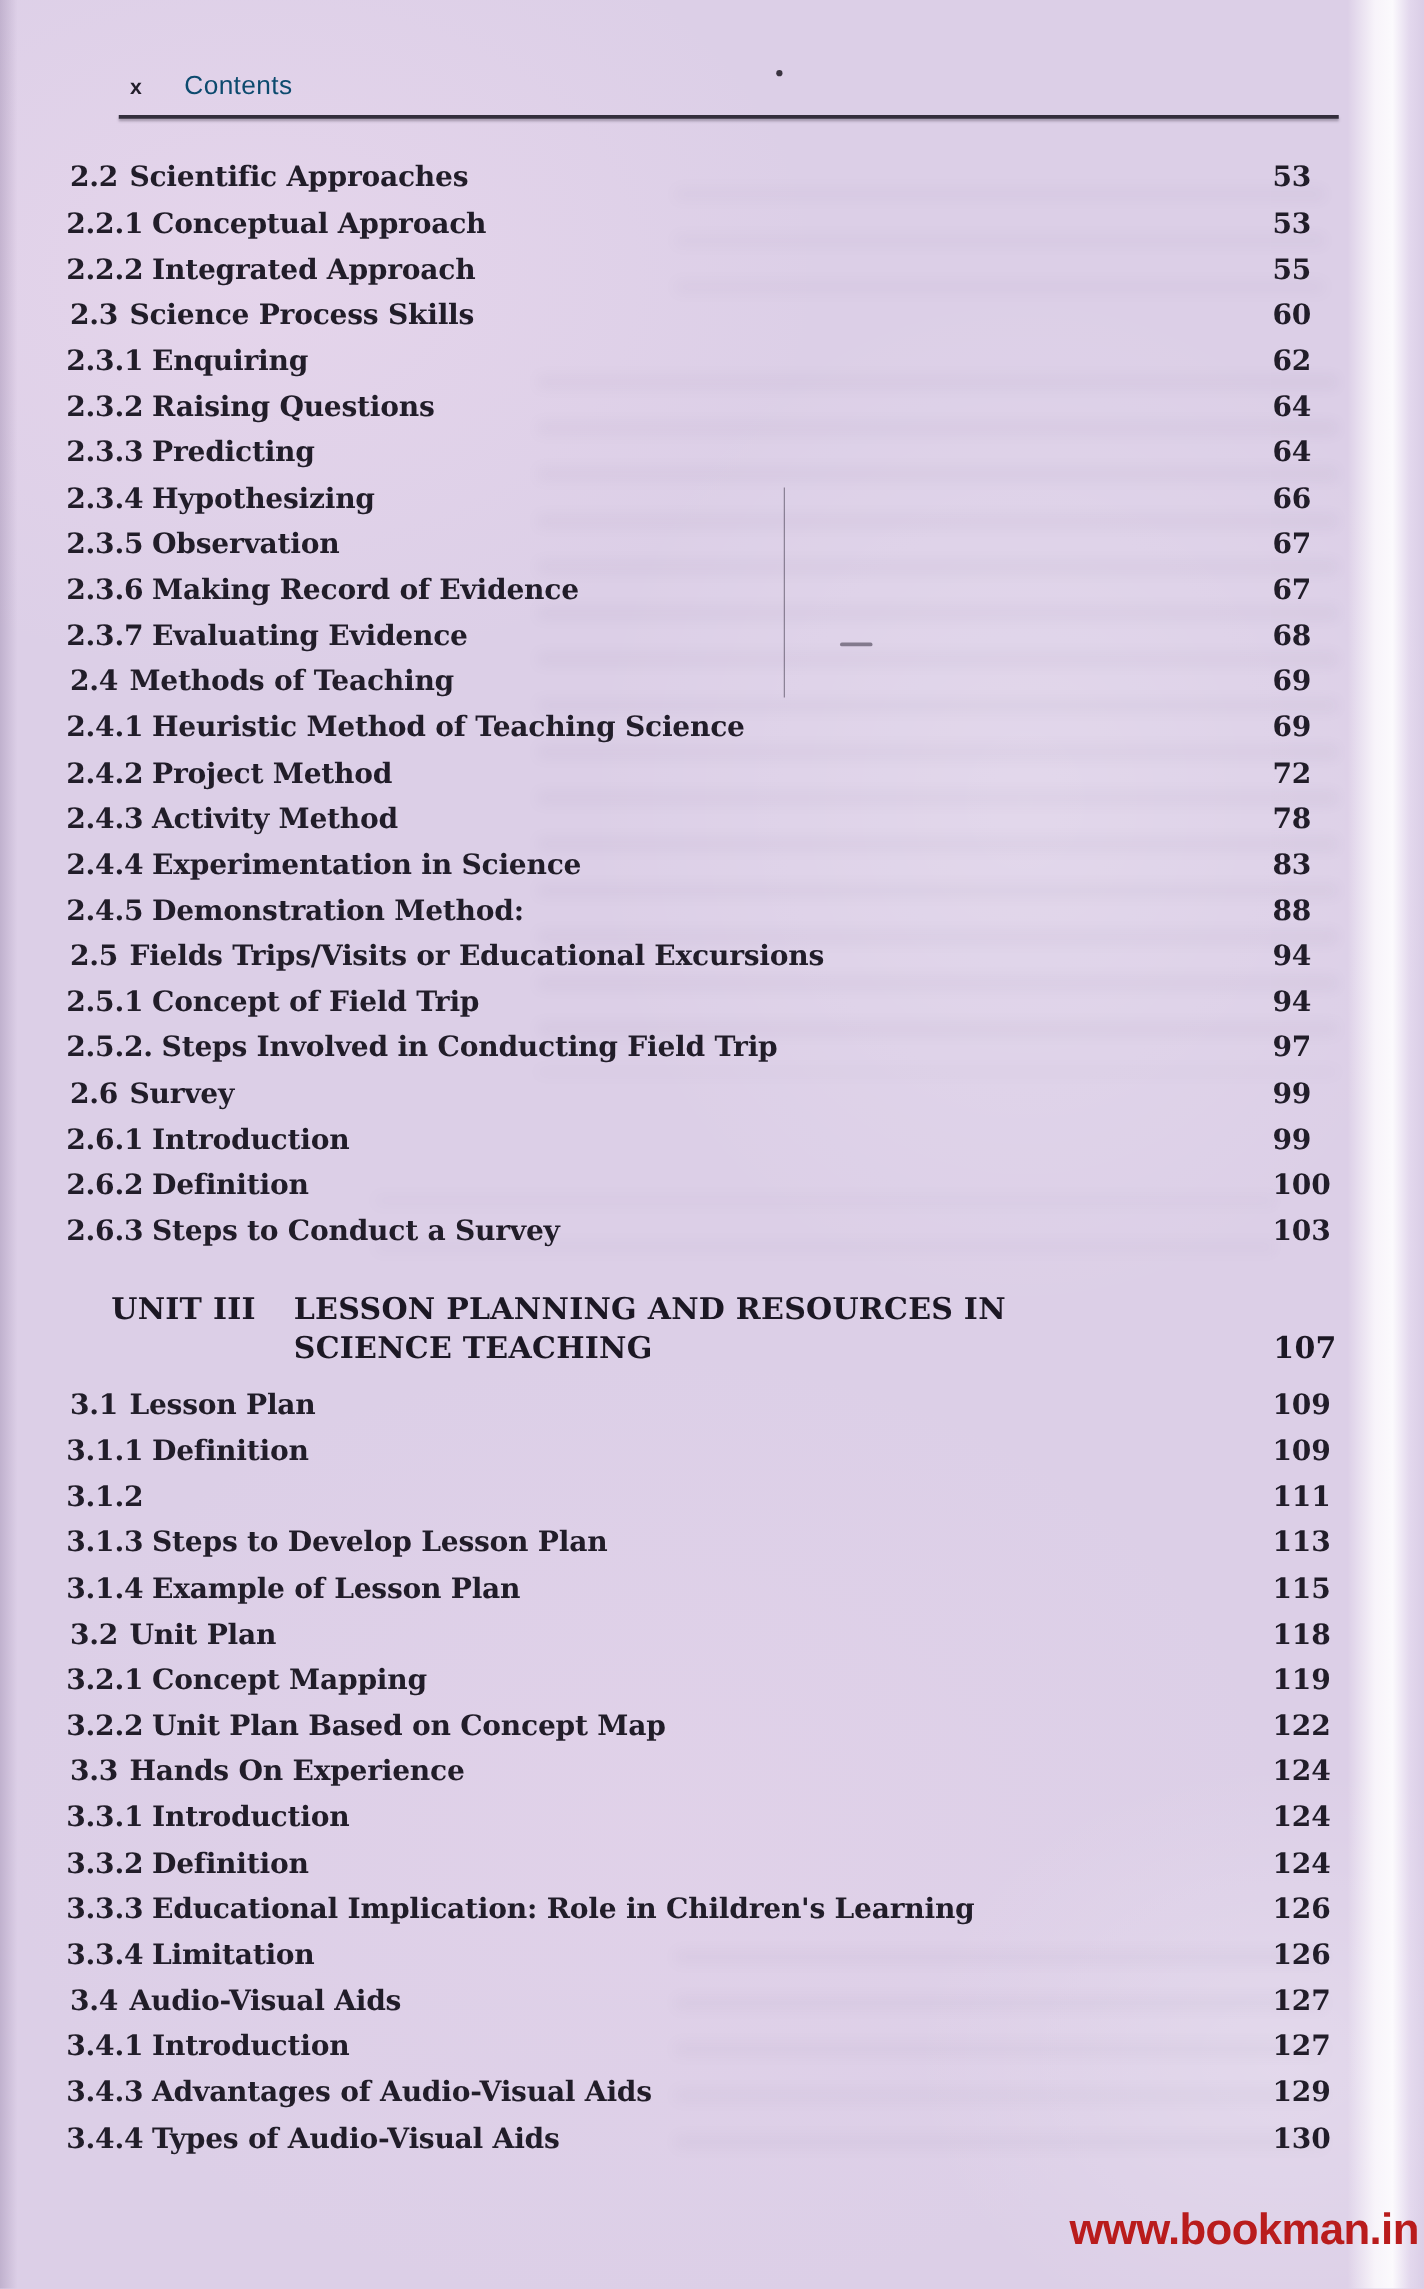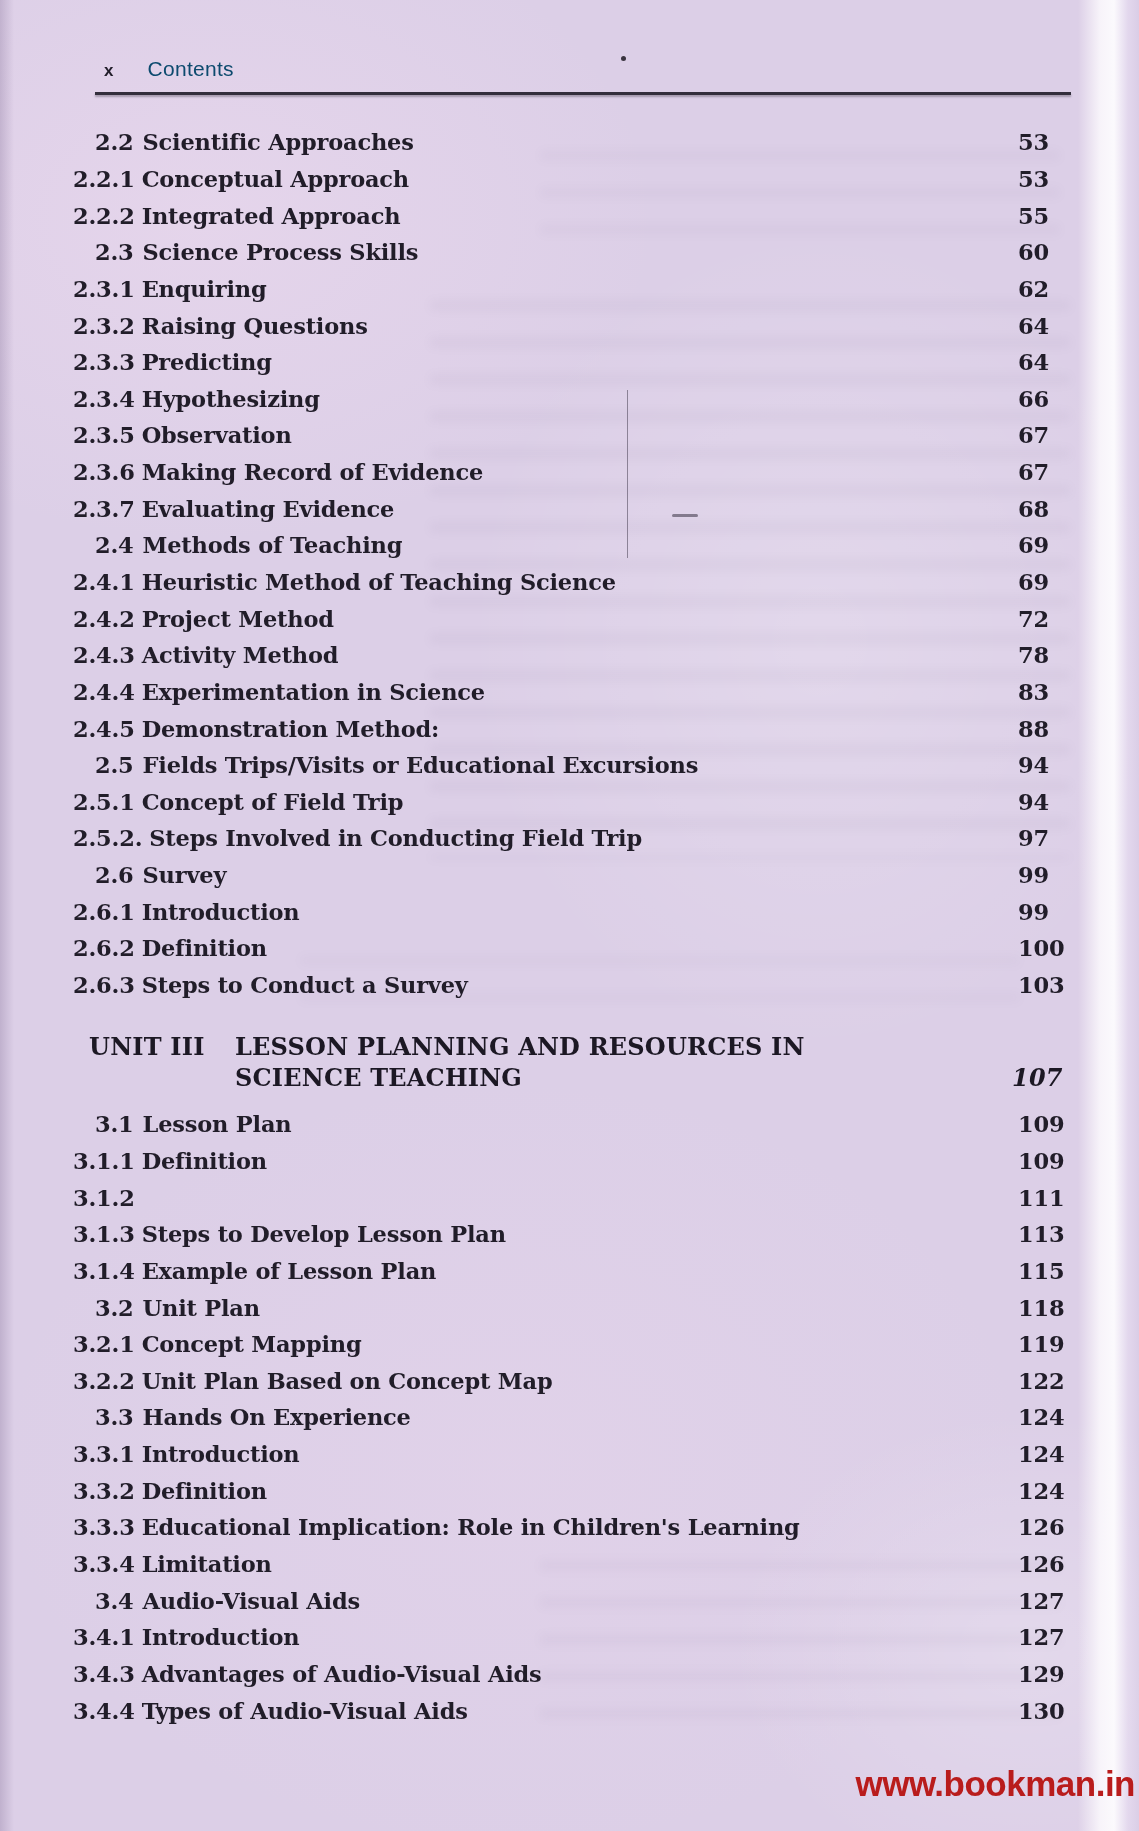--- a/index.html
+++ b/index.html
@@ -36,33 +36,33 @@
   .page-header .roman{font-size:17px;font-weight:700;color:#221e2a;}
   .page-header .hdr-title{font-size:21px;font-weight:500;letter-spacing:.3px;color:#0c4a6e;}
   .header-rule{position:absolute;left:95px;top:92px;width:976px;height:3px;background:#332e3c;
     box-shadow:0 2px 2px rgba(51,46,60,.35);}
 
   .toc-list{position:absolute;left:0;width:1082px;}
   .list-a{top:124px;}
   .list-b{top:1106px;}
   .toc-row{height:36.65px;display:flex;align-items:center;font-size:22.5px;font-weight:700;
     letter-spacing:-0.2px;white-space:nowrap;}
-  .toc-row.lvl1{padding-left:95px;}
-  .toc-row.lvl2{padding-left:73px;}
+  .toc-row.lvl1{padding-left:56px;}
+  .toc-row.lvl2{padding-left:53px;}
   .toc-row .num{display:inline-block;}
   .toc-row.lvl1 .num{min-width:34px;margin-right:9px;}
   .toc-row.lvl2 .num{min-width:46px;margin-right:7px;}
   .toc-row .page{margin-left:auto;min-width:64px;text-align:left;}
 
   .unit-heading{position:absolute;left:89px;top:1031px;width:987px;
     font-size:24px;font-weight:700;letter-spacing:.2px;color:#1c1824;}
   .u-row{display:flex;line-height:31px;}
   .u-label{width:146px;flex:0 0 146px;}
   .u-title{flex:1 1 auto;}
-  .u-page{flex:0 0 64px;text-align:left;font-style:italic;}
+  .u-page{flex:0 0 64px;text-align:center;}
 
   .watermark{position:absolute;right:4px;top:1764px;
     font-family:"Liberation Sans", sans-serif;font-size:35px;font-weight:700;
     letter-spacing:-0.5px;color:#b91c1c;}
 </style>
 </head>
 <body>
 
 <div class="edge-left"></div>
 <div class="curl-band"></div>

